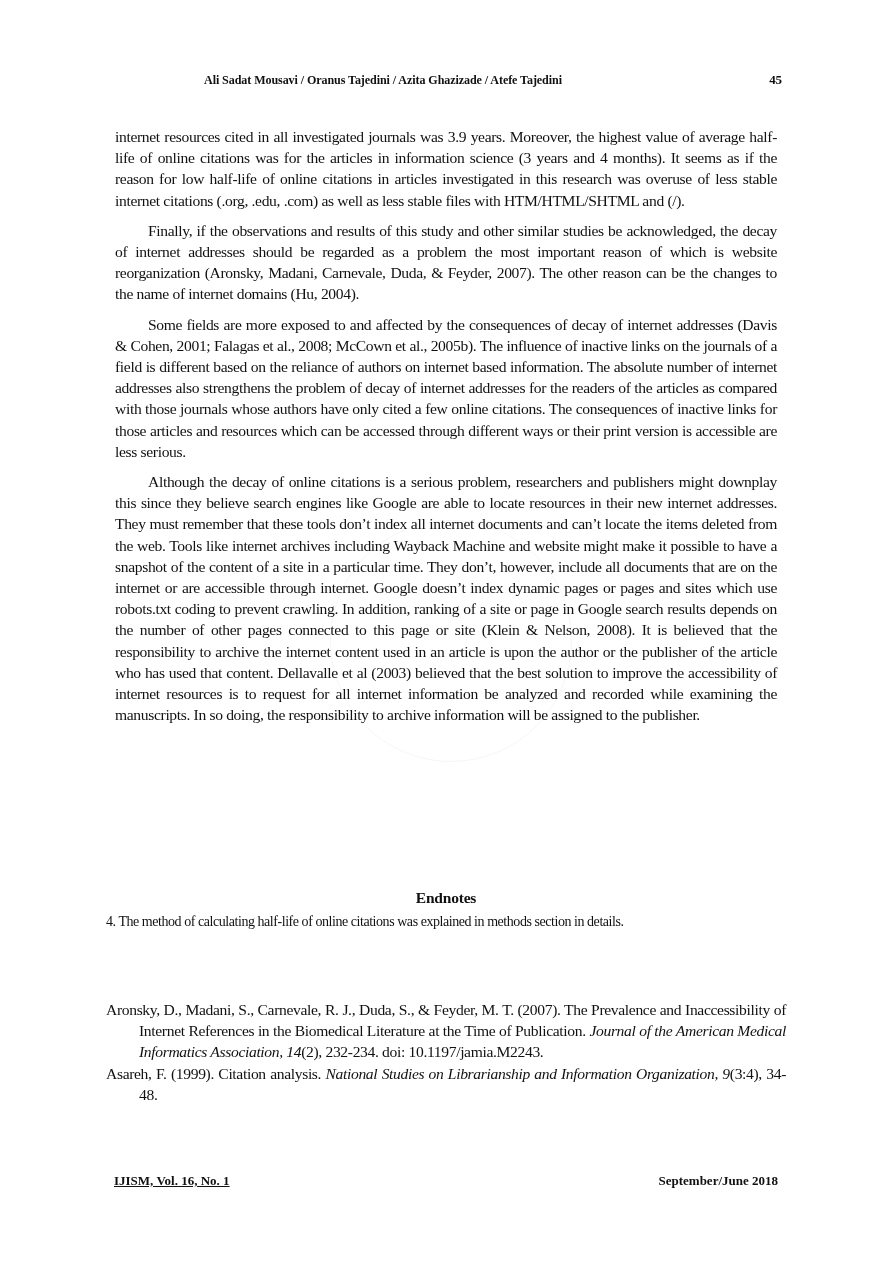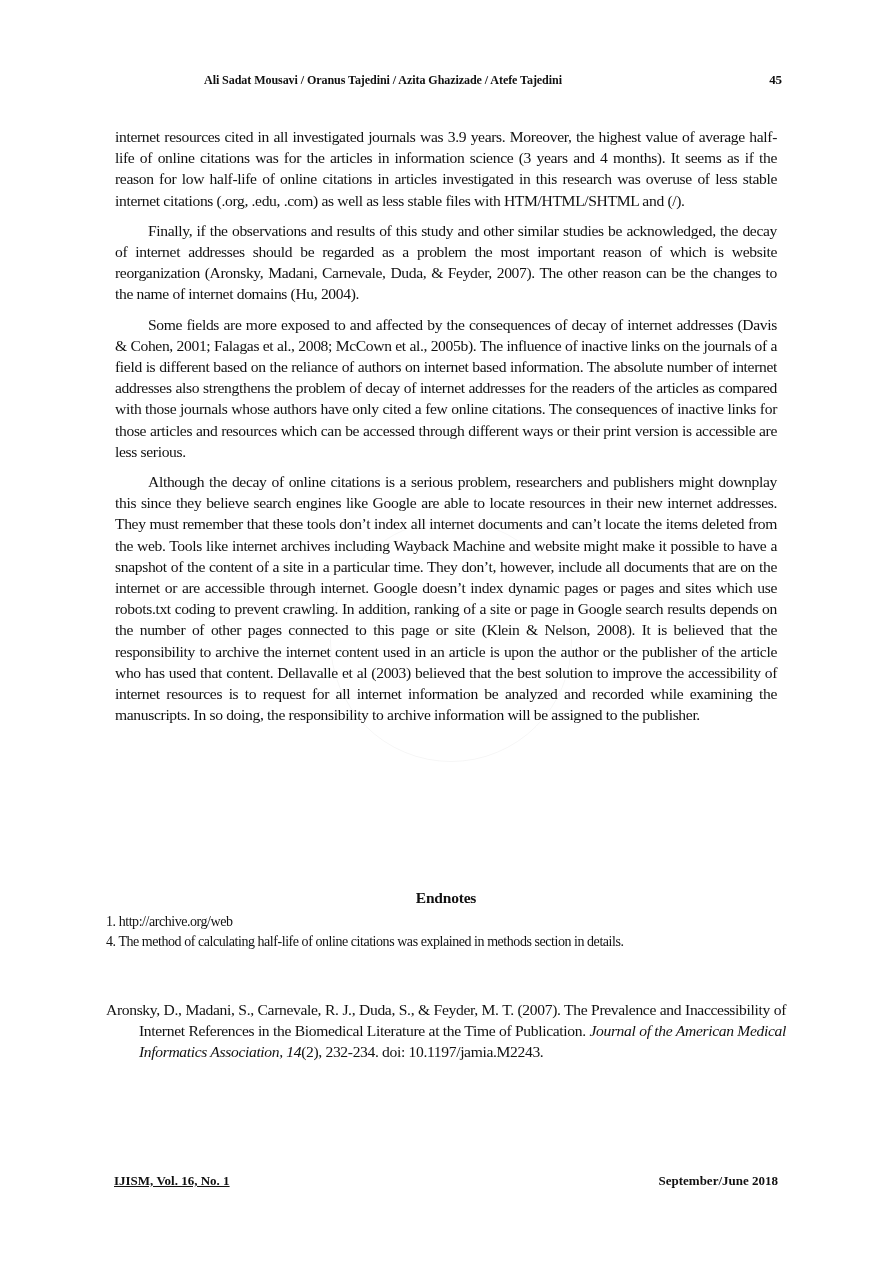--- a/index.html
+++ b/index.html
@@ -62,25 +62,25 @@
 
   <div class="body-text">
     <p>internet resources cited in all investigated journals was 3.9 years. Moreover, the highest value of average half-life of online citations was for the articles in information science (3 years and 4 months). It seems as if the reason for low half-life of online citations in articles investigated in this research was overuse of less stable internet citations (.org, .edu, .com) as well as less stable files with HTM/HTML/SHTML and (/).</p>
     <p class="indent">Finally, if the observations and results of this study and other similar studies be acknowledged, the decay of internet addresses should be regarded as a problem the most important reason of which is website reorganization (Aronsky, Madani, Carnevale, Duda, &amp; Feyder, 2007). The other reason can be the changes to the name of internet domains (Hu, 2004).</p>
     <p class="indent">Some fields are more exposed to and affected by the consequences of decay of internet addresses (Davis &amp; Cohen, 2001; Falagas et al., 2008; McCown et al., 2005b). The influence of inactive links on the journals of a field is different based on the reliance of authors on internet based information. The absolute number of internet addresses also strengthens the problem of decay of internet addresses for the readers of the articles as compared with those journals whose authors have only cited a few online citations. The consequences of inactive links for those articles and resources which can be accessed through different ways or their print version is accessible are less serious.</p>
     <p class="indent">Although the decay of online citations is a serious problem, researchers and publishers might downplay this since they believe search engines like Google are able to locate resources in their new internet addresses. They must remember that these tools don’t index all internet documents and can’t locate the items deleted from the web. Tools like internet archives including Wayback Machine and website might make it possible to have a snapshot of the content of a site in a particular time. They don’t, however, include all documents that are on the internet or are accessible through internet. Google doesn’t index dynamic pages or pages and sites which use robots.txt coding to prevent crawling. In addition, ranking of a site or page in Google search results depends on the number of other pages connected to this page or site (Klein &amp; Nelson, 2008). It is believed that the responsibility to archive the internet content used in an article is upon the author or the publisher of the article who has used that content. Dellavalle et al (2003) believed that the best solution to improve the accessibility of internet resources is to request for all internet information be analyzed and recorded while examining the manuscripts. In so doing, the responsibility to archive information will be assigned to the publisher.</p>
   </div>
 
   <div class="heading" style="top:889px;">Endnotes</div>
   <div class="endnotes">
-    <div>1. http://archive.org/web</div>
     <div>4. The method of calculating half-life of online citations was explained in methods section in details.</div>
   </div>
 
   <div class="references">
     <p class="ref"><span>Aronsky, D., Madani, S., Carnevale, R. J., Duda, S., &amp; Feyder, M. T. (2007). The Prevalence and Inaccessibility of Internet References in the Biomedical Literature at the Time of Publication. </span><i>Journal of the American Medical Informatics Association, 14</i><span>(2), 232-234. doi: 10.1197/jamia.M2243.</span></p>
+    <p class="ref"><span>Asareh, F. (1999). Citation analysis. </span><i>National Studies on Librarianship and Information Organization, 9</i><span>(3:4), 34-48.</span></p>
   </div>
 
   <div class="footer">
     <span class="left">IJISM, Vol. 16, No. 1</span>
     <span class="right">September/June 2018</span>
   </div>
 </div>
 
 </body></html>

